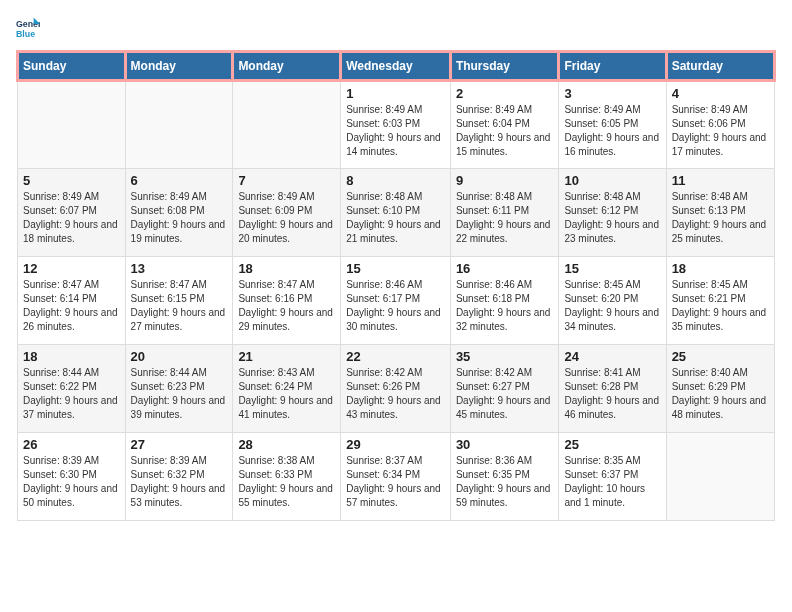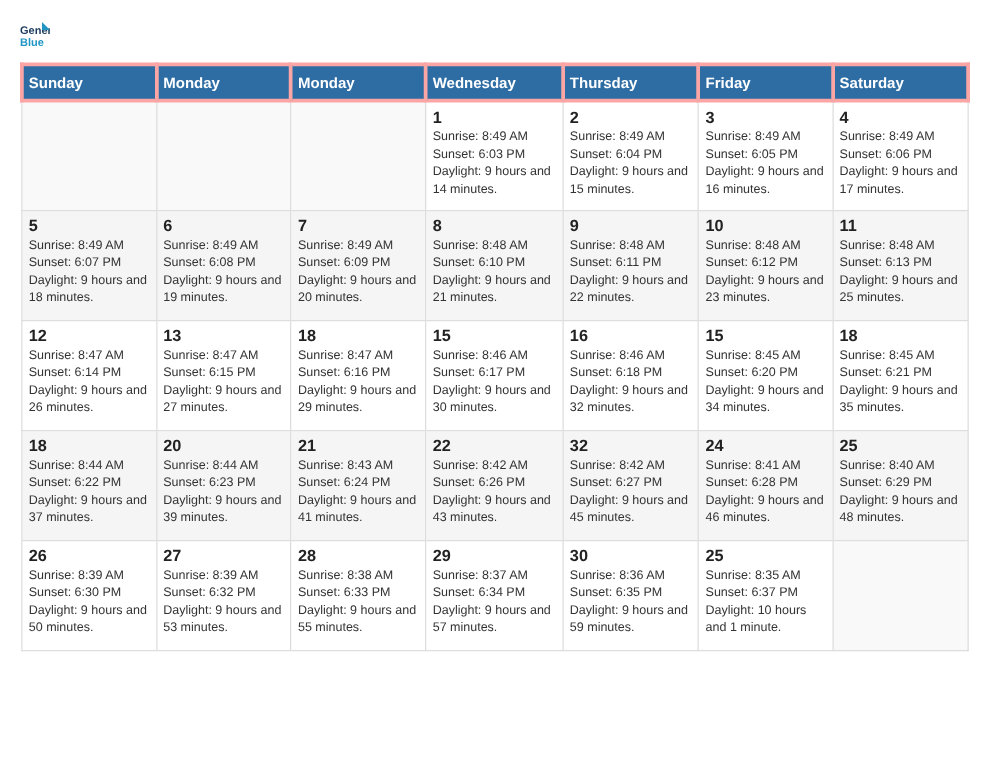--- a/index.html
+++ b/index.html
@@ -208,21 +208,21 @@
         </td>
         <td>
           <div class="day-number">21</div>
           <div class="day-info">Sunrise: 8:43 AM<br>Sunset: 6:24 PM<br>Daylight: 9 hours and 41 minutes.</div>
         </td>
         <td>
           <div class="day-number">22</div>
           <div class="day-info">Sunrise: 8:42 AM<br>Sunset: 6:26 PM<br>Daylight: 9 hours and 43 minutes.</div>
         </td>
         <td>
-          <div class="day-number">32</div>
+          <div class="day-number">35</div>
           <div class="day-info">Sunrise: 8:42 AM<br>Sunset: 6:27 PM<br>Daylight: 9 hours and 45 minutes.</div>
         </td>
         <td>
           <div class="day-number">24</div>
           <div class="day-info">Sunrise: 8:41 AM<br>Sunset: 6:28 PM<br>Daylight: 9 hours and 46 minutes.</div>
         </td>
         <td>
           <div class="day-number">25</div>
           <div class="day-info">Sunrise: 8:40 AM<br>Sunset: 6:29 PM<br>Daylight: 9 hours and 48 minutes.</div>
         </td>

